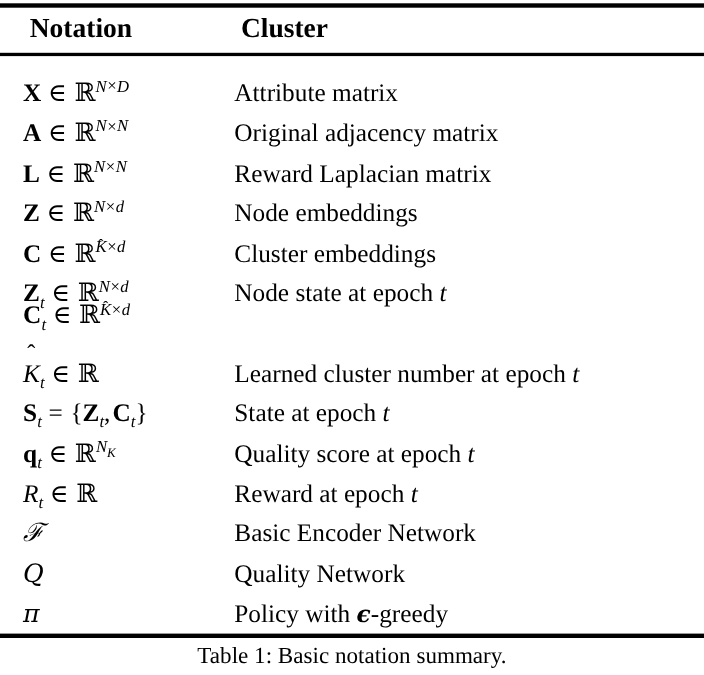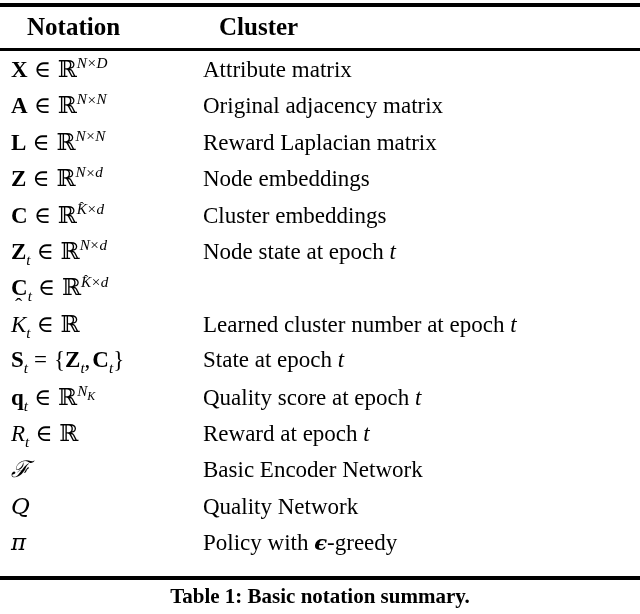--- a/index.html
+++ b/index.html
@@ -58,30 +58,31 @@
     top: 54px;
     left: 0;
     width: 640px;
   }
   .trow {
     display: flex;
     align-items: baseline;
     height: 36.4px;
   }
   .cell-notation {
-    margin-left: 11px;
+    margin-left: 21px;
     width: 192px;
     font-size: 23px;
     line-height: 30px;
     white-space: nowrap;
   }
   .cell-meaning {
     font-size: 23px;
     line-height: 30px;
     white-space: nowrap;
+    margin-top: 16px;
   }
 
   
   .mathvar {            
     font-weight: bold;
   }
   .mathit {             
     font-style: italic;
   }
   .bb {                 
@@ -140,21 +141,21 @@
     font-size: 0.92em;
   }
 
   
   .caption {
     position: absolute;
     top: 583px;
     left: 0;
     width: 640px;
     text-align: center;
-    font-weight: bold;
+    font-weight: normal;
     font-size: 21px;
     line-height: 26px;
     white-space: nowrap;
   }
 </style>
 </head>
 <body>
 
 <div class="table-figure">
 

